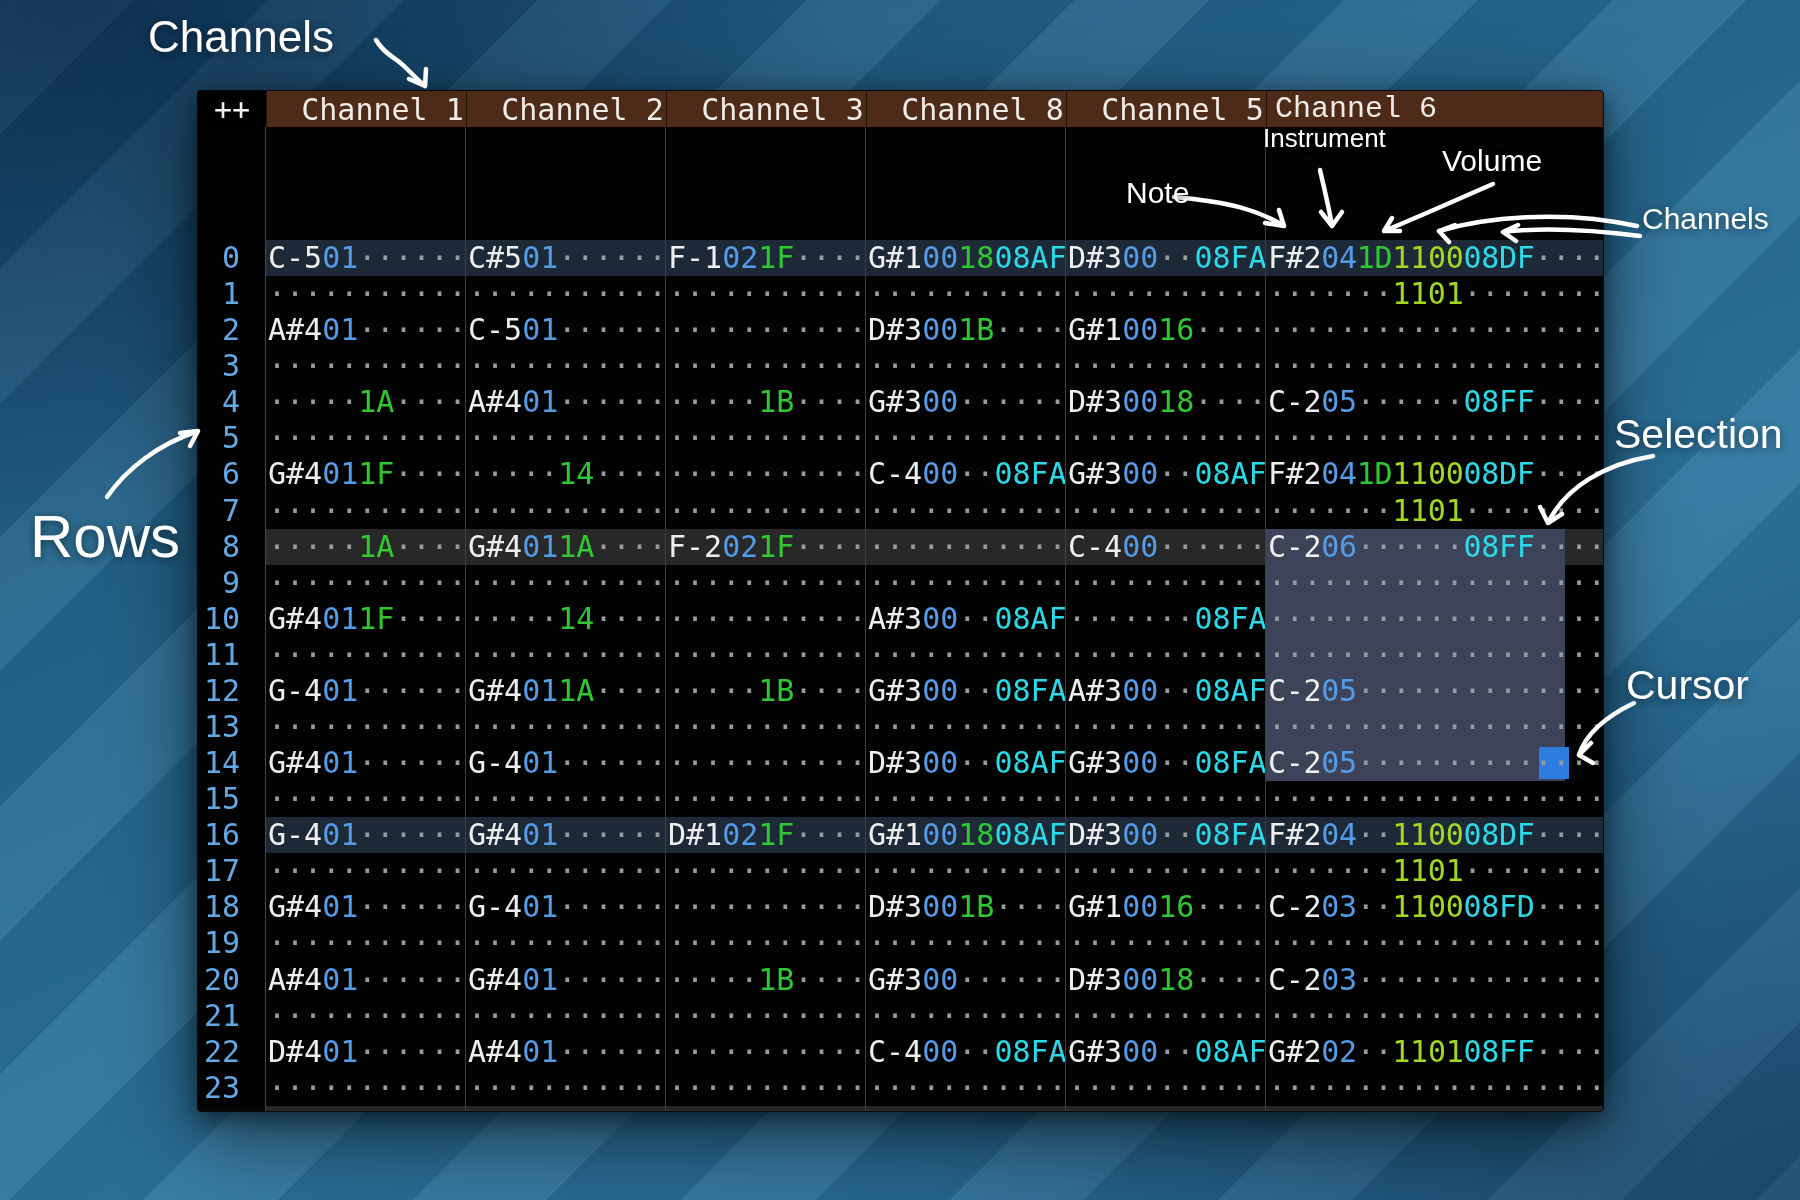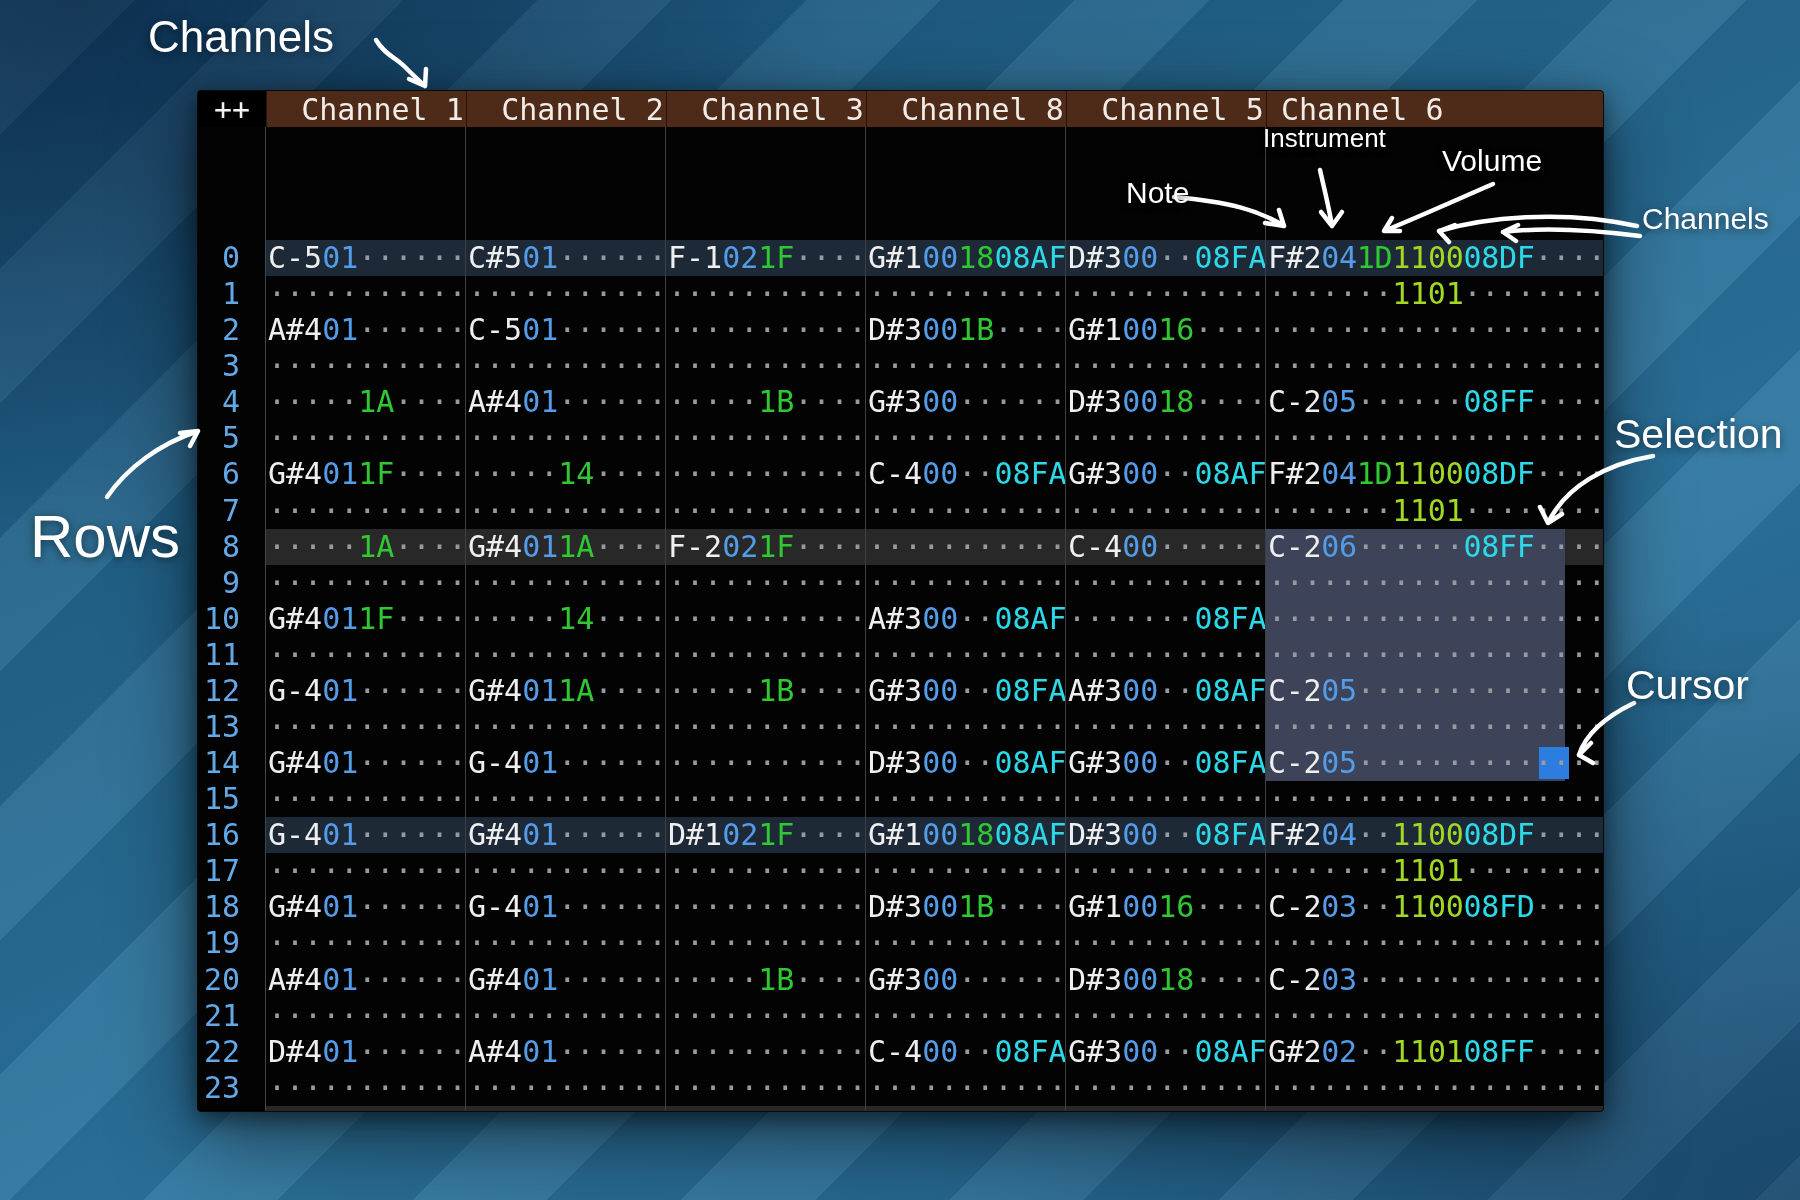--- a/index.html
+++ b/index.html
@@ -15,21 +15,21 @@
 
   
   .window{position:absolute;left:197px;top:90px;width:1407px;height:1022px;
       background:#030303;border:1px solid #090909;border-radius:4px;box-sizing:border-box;overflow:hidden;
       box-shadow:0 26px 80px rgba(0,0,0,.55),0 6px 22px rgba(0,0,0,.45);
       font-family:"DejaVu Sans Mono",monospace;font-size:30px;}
   .header{display:flex;height:36px;line-height:37px;}
   .corner{width:68px;background:#000;color:#f2f2f2;text-align:center;flex:none;}
   .hcell{width:200px;flex:none;background:#4e2b19;color:#f1ece7;text-align:center;
          border-left:1px solid rgba(0,0,0,.5);box-sizing:border-box;padding-left:32px;}
-  .hcell.c6{width:339px;text-align:left;padding-left:14px;}
+  .hcell.c6{width:339px;text-align:left;padding-left:8px;font-family:Liberation Mono, monospace;}
 
   .prow{display:flex;height:36.08px;line-height:36.08px;white-space:pre;}
   .prow.spacer{height:113px;}
   .num{width:68px;flex:none;color:#63a9e8;text-align:right;padding-right:25px;
        border-right:1px solid #43474b;box-sizing:border-box;}
   .cell{width:200px;flex:none;padding-left:2px;border-right:1px solid #3c4043;box-sizing:border-box;overflow:hidden;}
   .cell.ch6{width:339px;border-right:none;letter-spacing:-0.3px;}
   .prow.major .cell{background-color:#1d2937;}
   .prow.minor .cell{background-color:#282828;}
   .cell.sel{background-image:linear-gradient(#3d4459,#3d4459);

